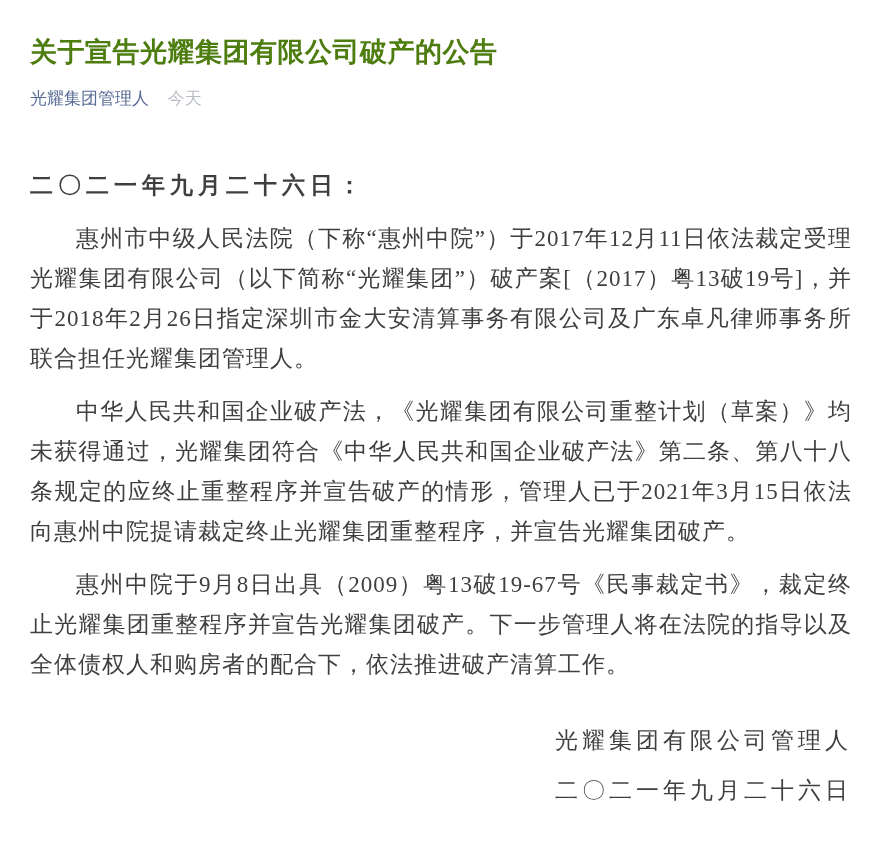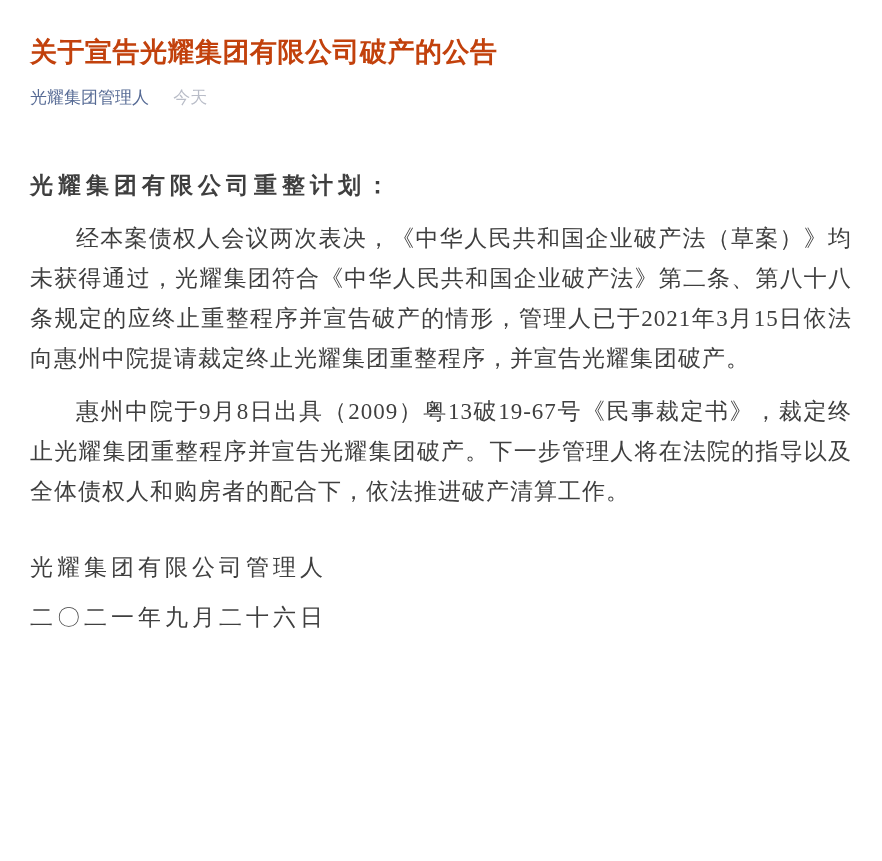--- a/index.html
+++ b/index.html
@@ -15,27 +15,27 @@
   }
   .article {
     padding: 36px 30px 0 30px;
     box-sizing: border-box;
   }
   .title {
     font-family: "Liberation Sans", "DejaVu Sans", sans-serif;
     font-size: 27px;
     line-height: 1.25;
     font-weight: 700;
-    color: #c2410c;
+    color: #4d7c0f;
     letter-spacing: 0.5px;
     margin: 0;
   }
   .byline {
     margin-top: 18px;
-    font-family: Liberation Mono, monospace;
+    font-family: Liberation Sans, sans-serif;
     font-size: 17px;
     line-height: 22px;
   }
   .author {
     color: #576b95;
     cursor: pointer;
   }
   .pub-date {
     color: #b9bdc8;
     margin-left: 14px;
@@ -61,41 +61,43 @@
   .closing-para {
     text-indent: 2em;
     letter-spacing: 1px;
   }
   .signature {
     margin-top: 36px;
   }
   .signature p {
     margin: 0 0 10px 0;
     line-height: 40px;
+    text-align: right;
     letter-spacing: 4px;
   }
 </style>
 </head>
 <body>
 
 <div class="article">
 
   <h1 class="title">关于宣告光耀集团有限公司破产的公告</h1>
 
   <div class="byline">
     <span class="author">光耀集团管理人</span>
     <span class="pub-date">今天</span>
   </div>
 
   <div class="content">
 
-    <p class="salutation">光耀集团有限公司重整计划：</p>
+    <p class="salutation">二〇二一年九月二十六日：</p>
 
+    <p class="body-para">惠州市中级人民法院（下称“惠州中院”）于2017年12月11日依法裁定受理光耀集团有限公司（以下简称“光耀集团”）破产案[（2017）粤13破19号]，并于2018年2月26日指定深圳市金大安清算事务有限公司及广东卓凡律师事务所联合担任光耀集团管理人。</p>
 
-    <p class="body-para">经本案债权人会议两次表决，《中华人民共和国企业破产法（草案）》均未获得通过，光耀集团符合《中华人民共和国企业破产法》第二条、第八十八条规定的应终止重整程序并宣告破产的情形，管理人已于2021年3月15日依法向惠州中院提请裁定终止光耀集团重整程序，并宣告光耀集团破产。</p>
+    <p class="body-para">中华人民共和国企业破产法，《光耀集团有限公司重整计划（草案）》均未获得通过，光耀集团符合《中华人民共和国企业破产法》第二条、第八十八条规定的应终止重整程序并宣告破产的情形，管理人已于2021年3月15日依法向惠州中院提请裁定终止光耀集团重整程序，并宣告光耀集团破产。</p>
 
     <p class="body-para">惠州中院于9月8日出具（2009）粤13破19-67号《民事裁定书》，裁定终止光耀集团重整程序并宣告光耀集团破产。下一步管理人将在法院的指导以及全体债权人和购房者的配合下，依法推进破产清算工作。</p>
 
 
     <div class="signature">
       <p>光耀集团有限公司管理人</p>
       <p>二〇二一年九月二十六日</p>
     </div>
 
   </div>

